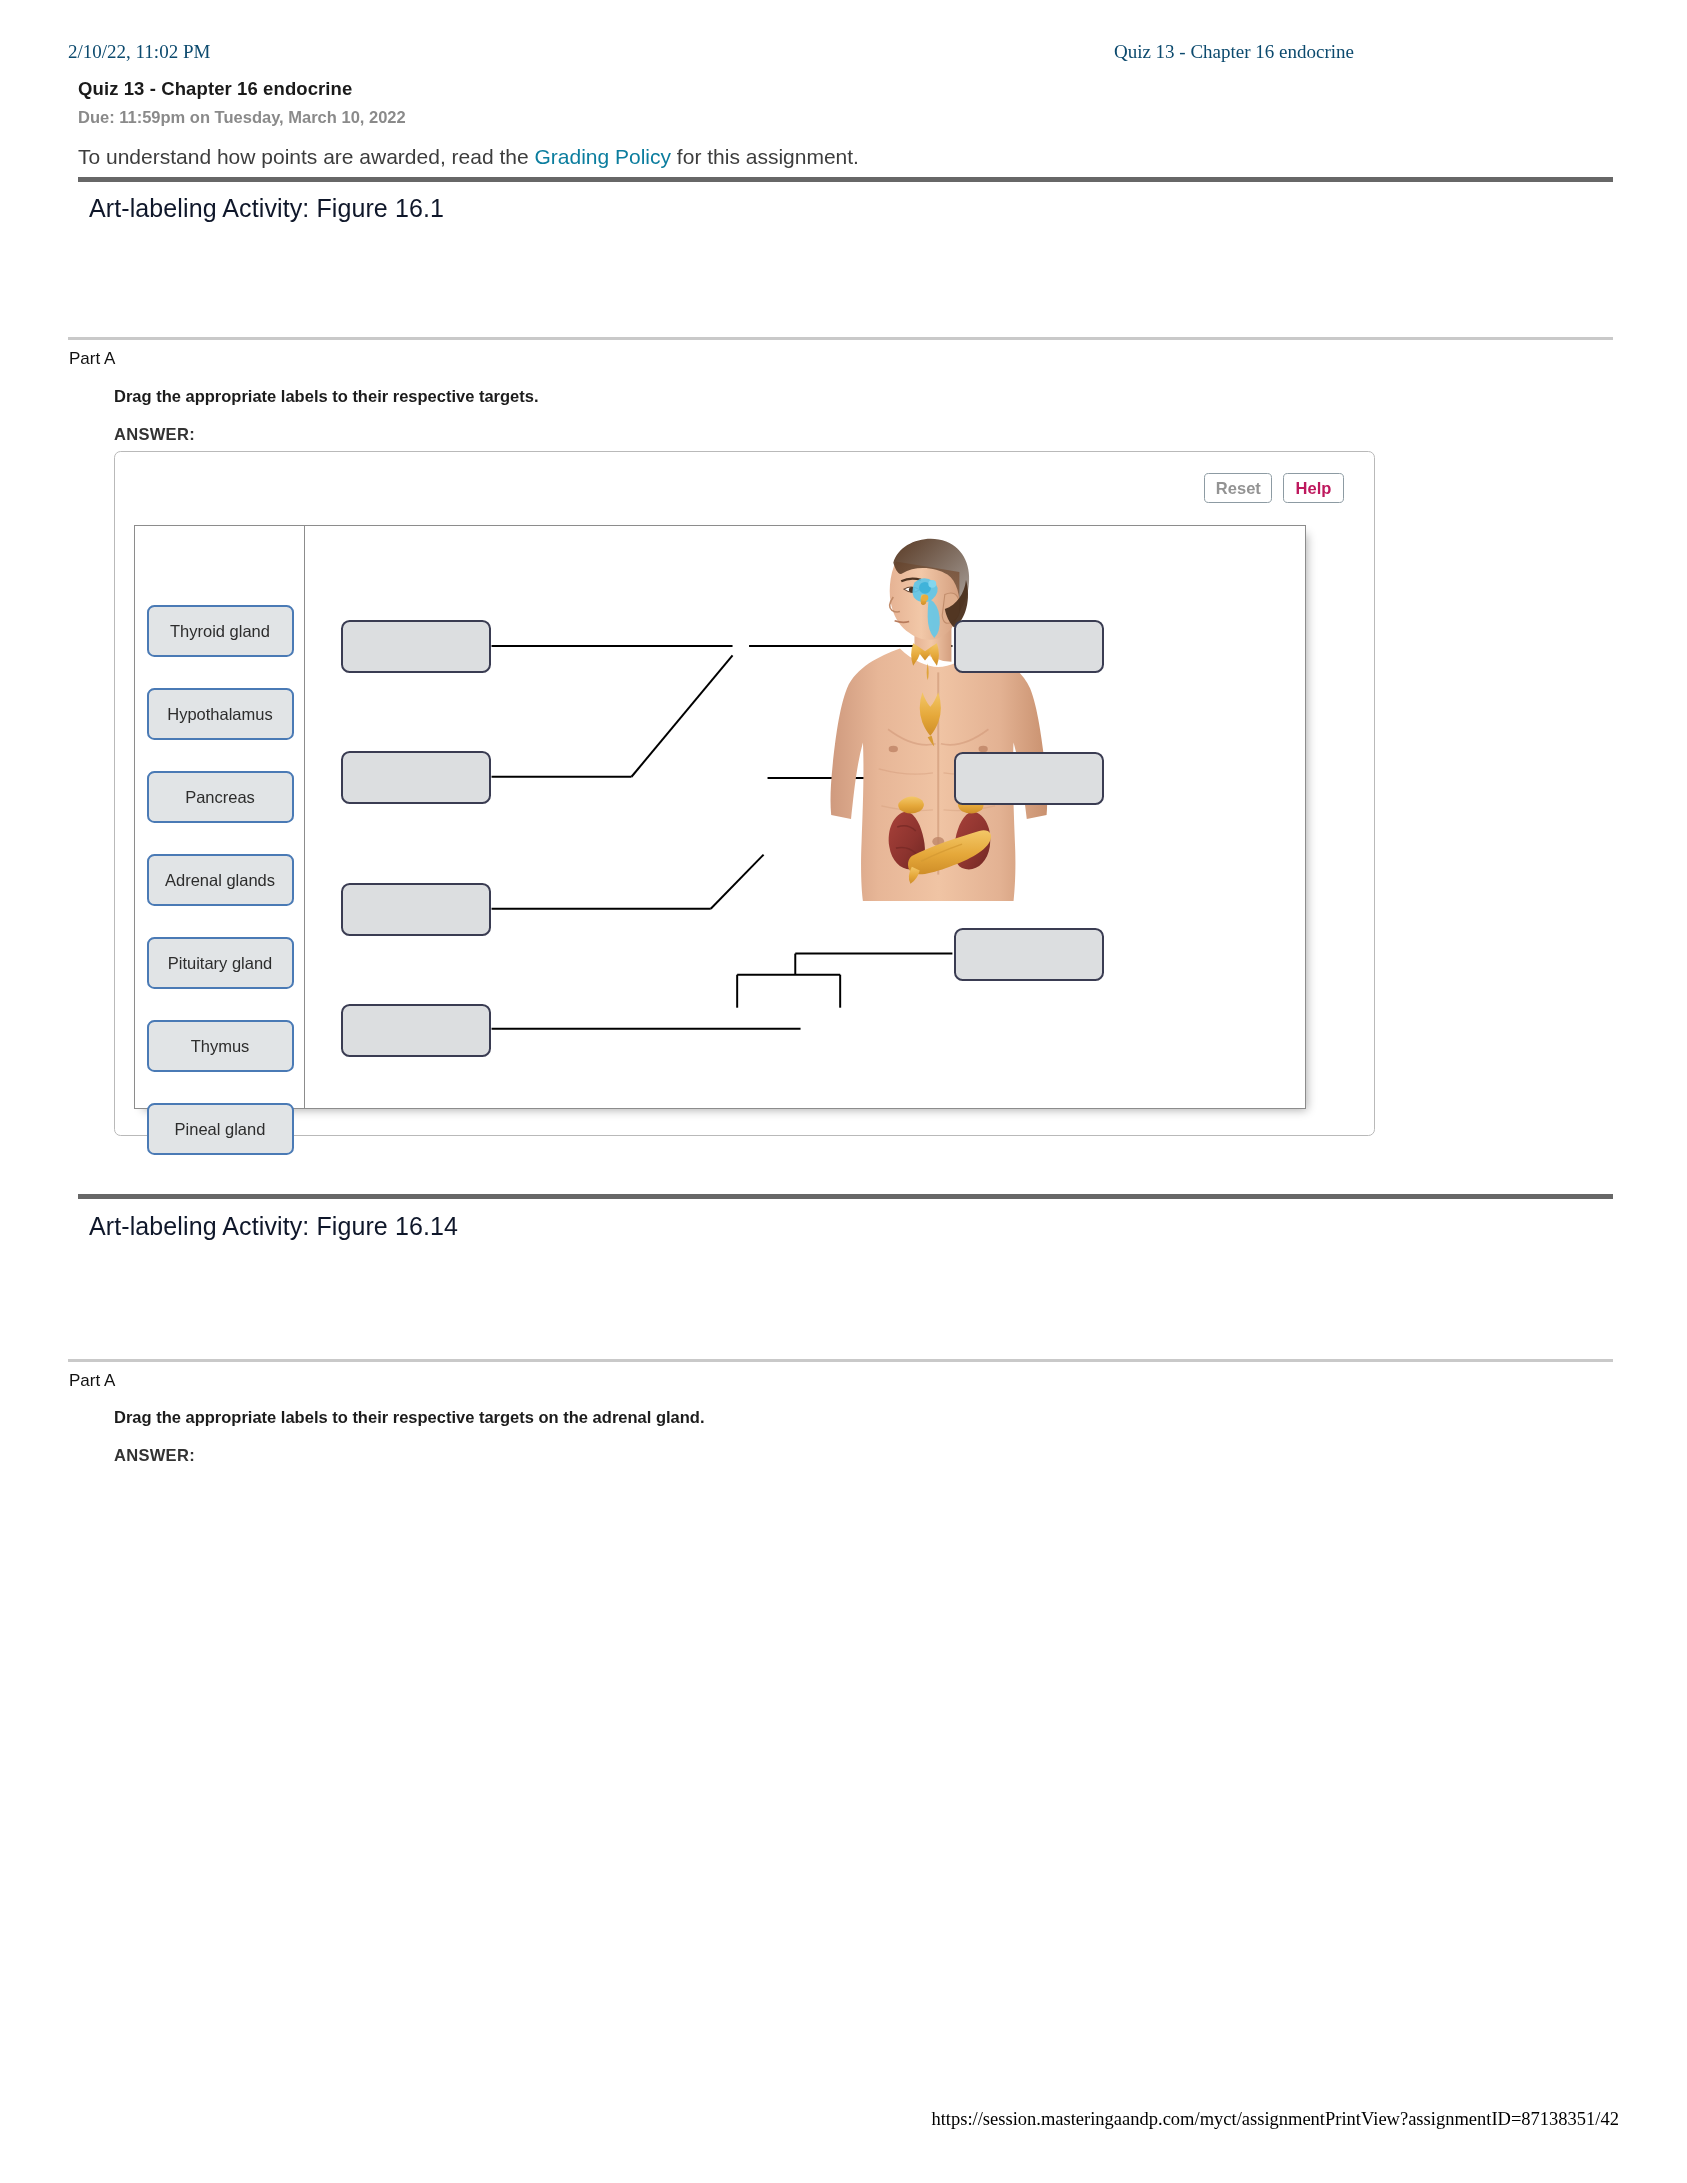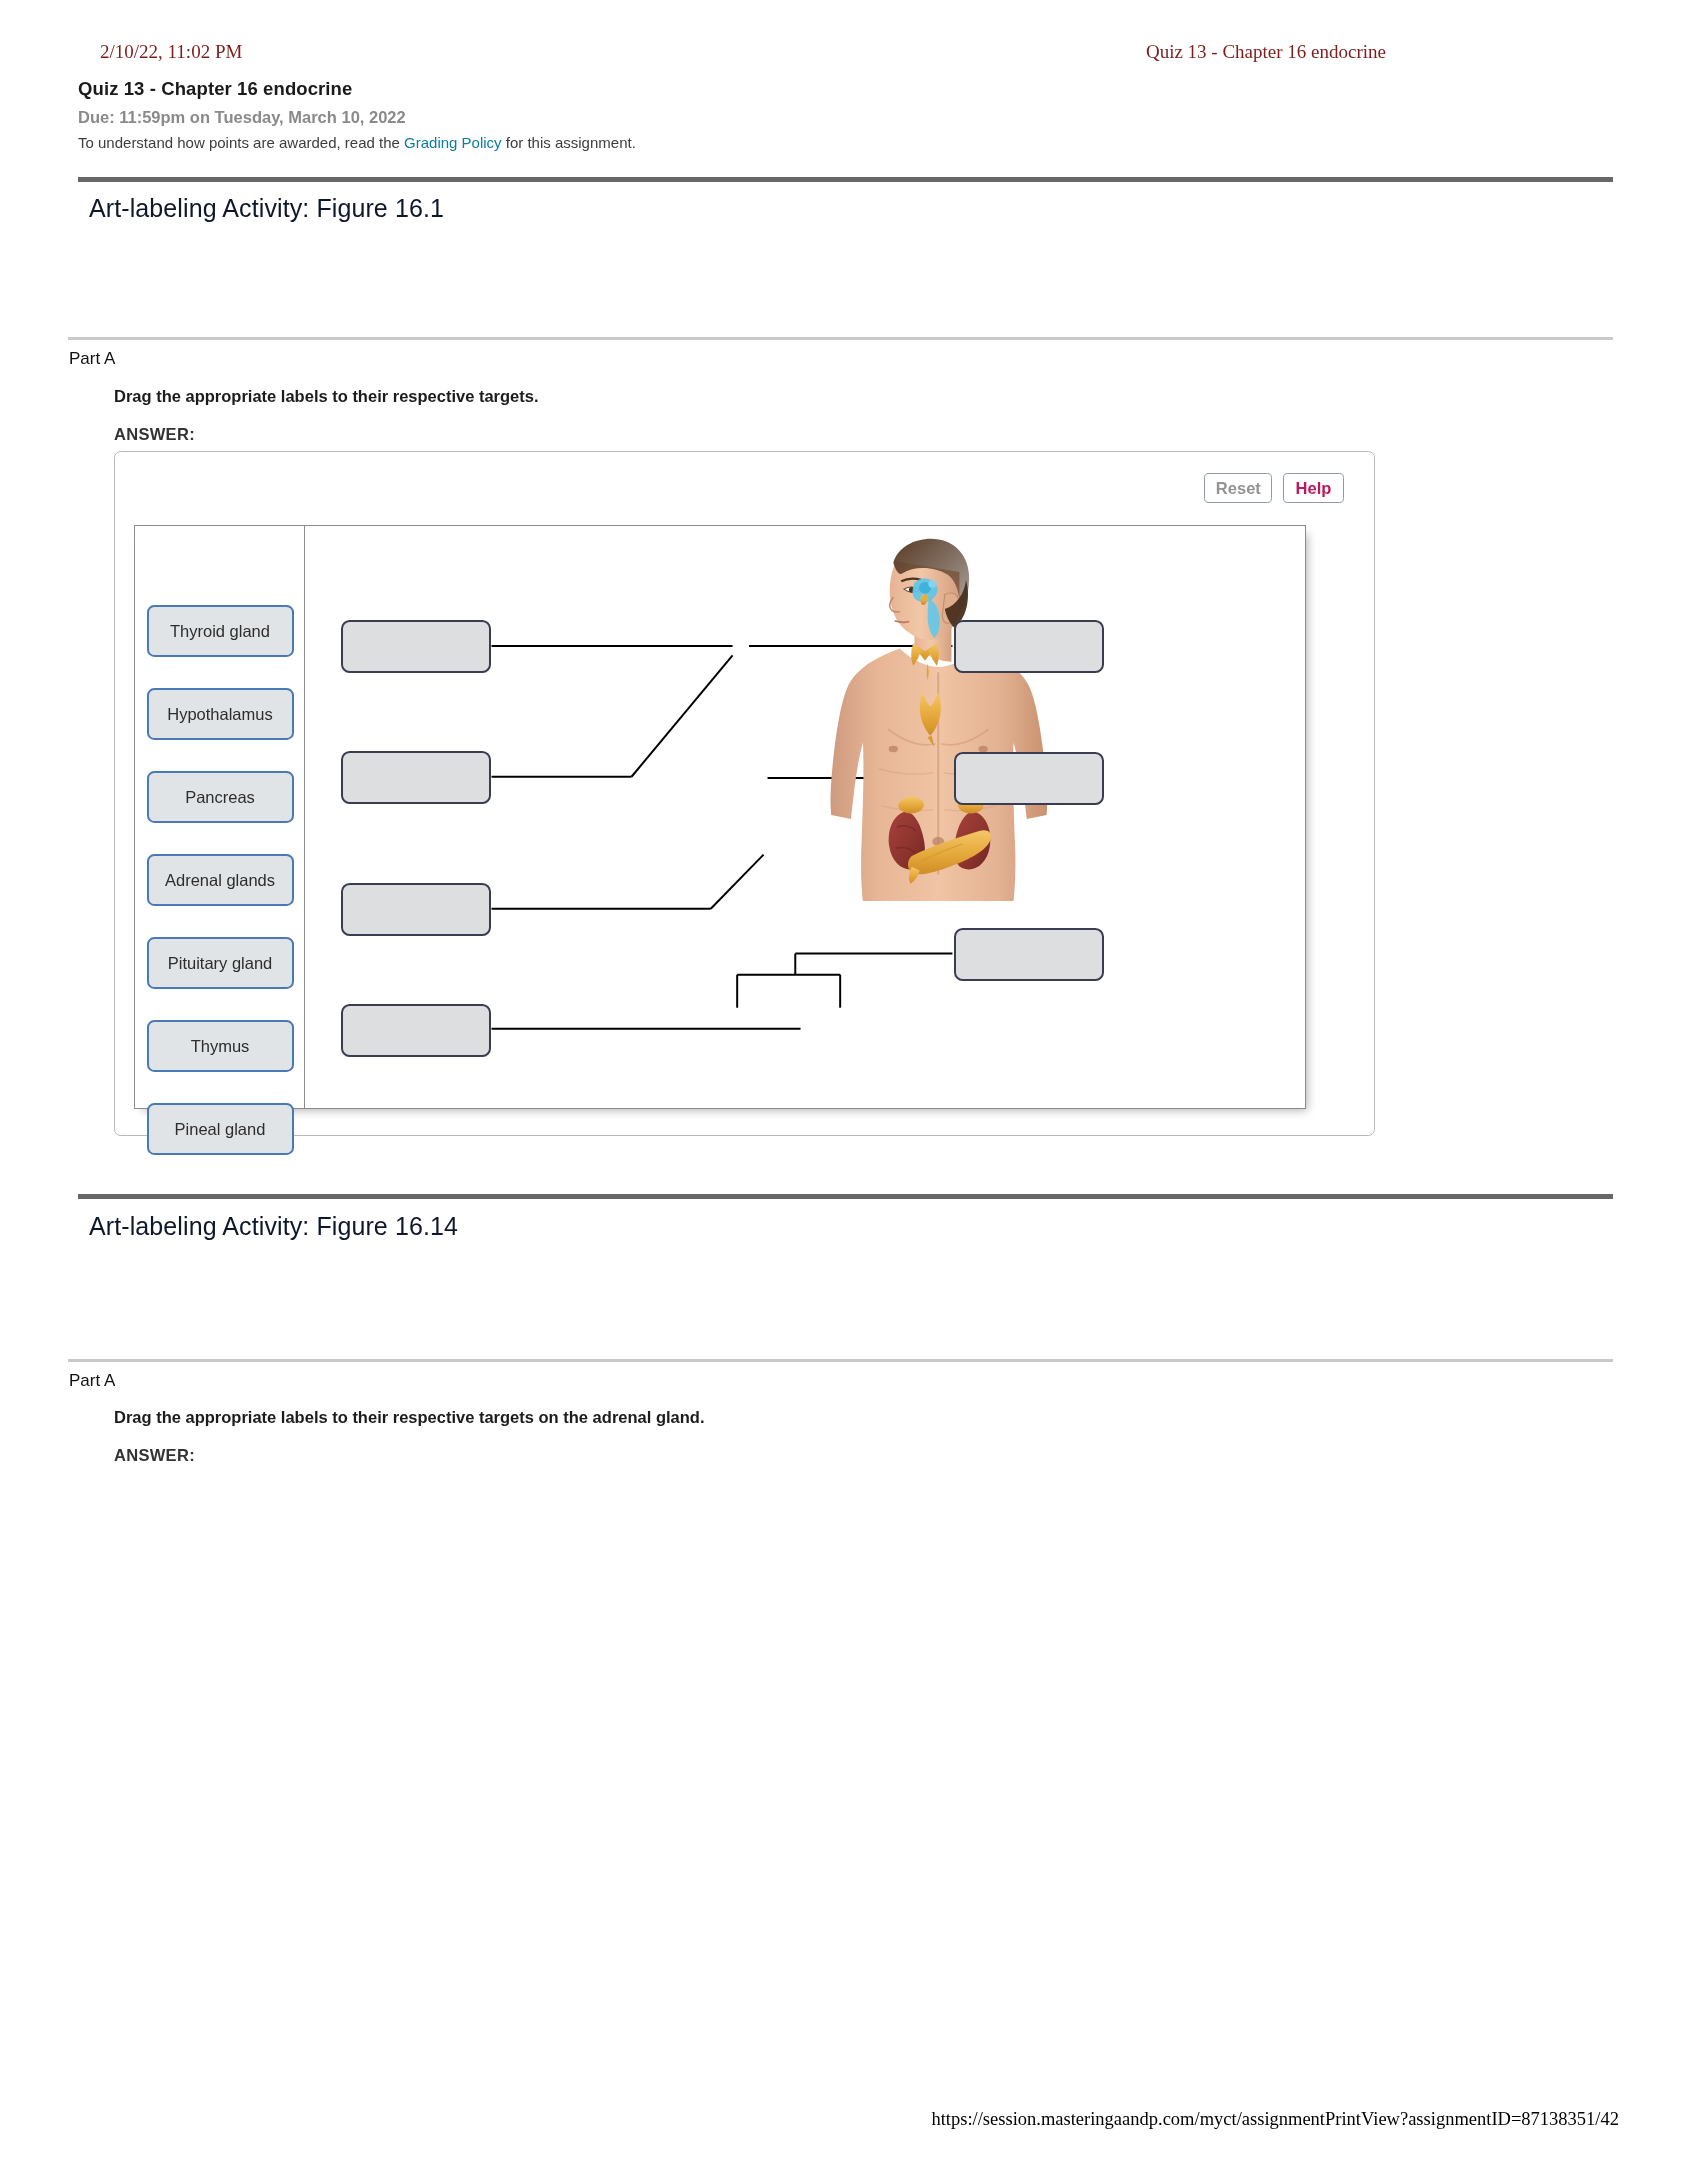--- a/index.html
+++ b/index.html
@@ -21,22 +21,21 @@
   .print-header {
     position: absolute;
     top: 41px;
     left: 68px;
     width: 1551px;
     display: flex;
     justify-content: space-between;
     align-items: baseline;
     font-family: "Liberation Serif", serif;
     font-size: 19px;
-    color: #7f1d1d;
-    margin-left: 32px;
+    color: #0c4a6e;
   }
   .print-header .ph-right { margin-right: 265px; }
 
   .print-footer {
     position: absolute;
     top: 2109px;
     left: 68px;
     width: 1551px;
     display: flex;
     justify-content: flex-end;
@@ -59,23 +58,23 @@
   .assign-due {
     position: absolute;
     top: 108px;
     left: 78px;
     font-size: 16.5px;
     font-weight: bold;
     color: #8a8a8a;
   }
   .assign-note {
     position: absolute;
-    top: 134px;
+    top: 145px;
     left: 78px;
-    font-size: 15px;
+    font-size: 21px;
     color: #3d3d3d;
   }
   .assign-note a {
     color: #0b7d9e;
     text-decoration: none;
   }
 
   
   .rule-thick {
     position: absolute;

